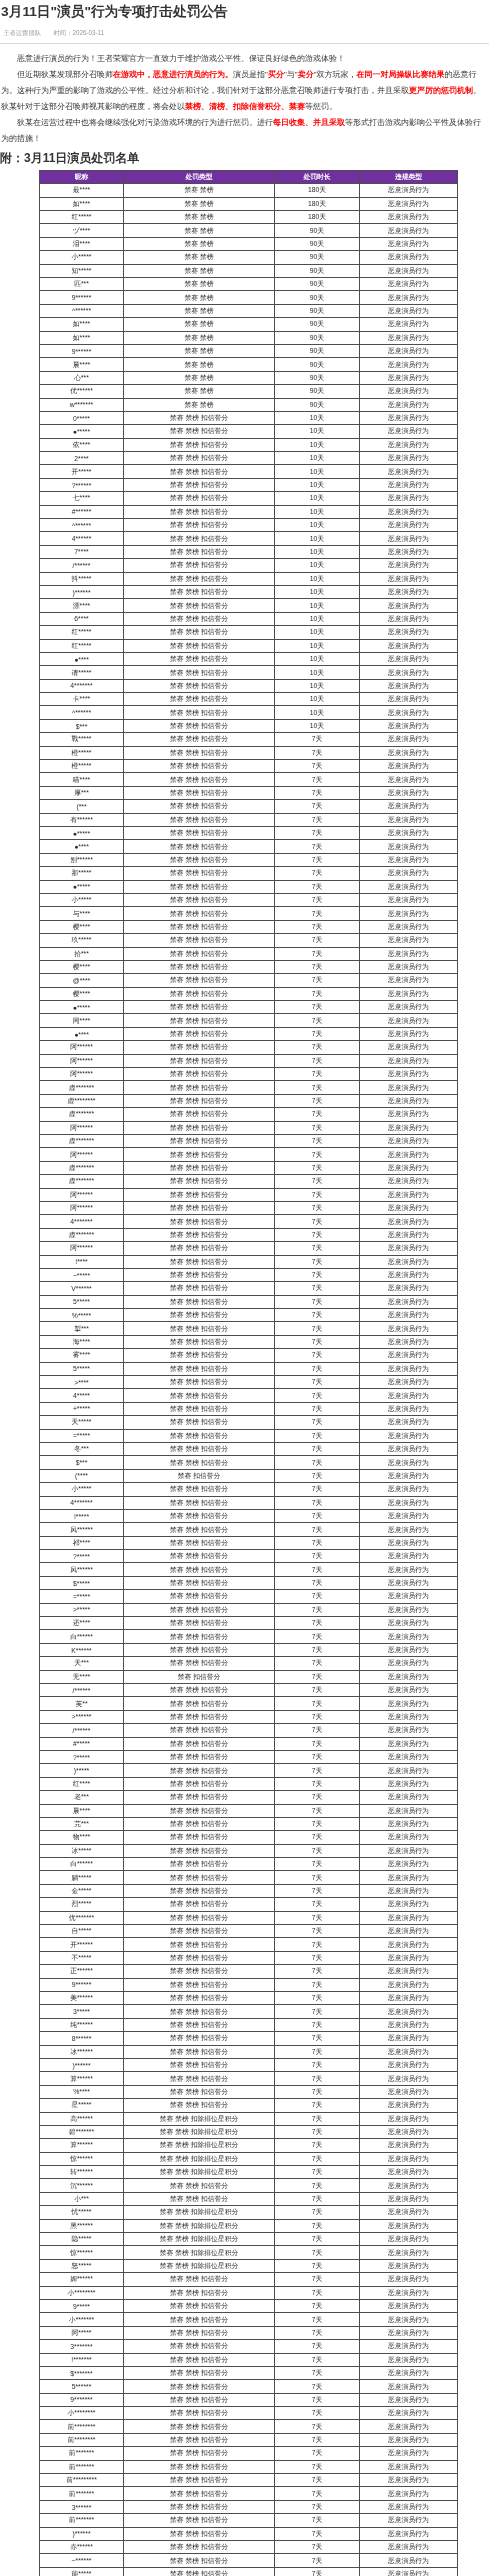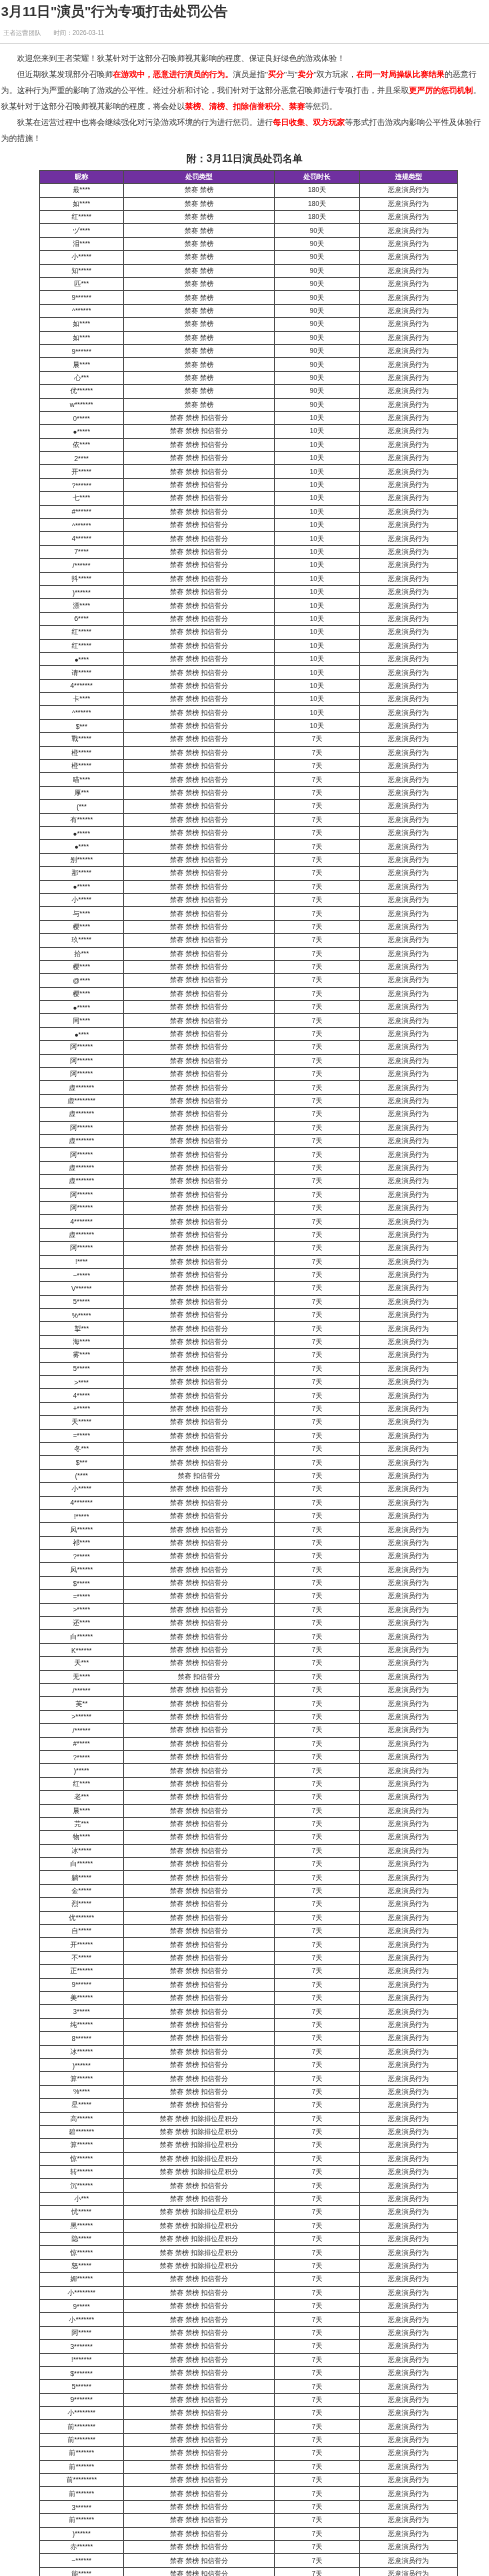--- a/index.html
+++ b/index.html
@@ -5,39 +5,39 @@
   html,body{margin:0;padding:0;background:#fff;}
   body{width:489px;font-family:"Liberation Sans","DejaVu Sans",sans-serif;color:#333;}
   .title{margin:3.2px 0 0 1.1px;font-size:13.7px;font-weight:bold;color:#333;line-height:17px;}
   .meta{margin:8.4px 0 0 3.2px;font-size:6.3px;color:#999;}
   .meta .time{margin-left:12.6px;}
   hr.divider{margin:5.3px 0 0 0;border:none;border-top:0.5px solid #d9d9d9;height:0;}
   .article{padding:6.8px 1.1px 0 1.1px;font-size:8px;line-height:16px;color:#333;}
   .article p{margin:0;}
   .article p.indent{text-indent:2em;}
   .red{color:#ff0000;font-weight:bold;}
-  .attach-heading{margin:6.3px 0 0 0;text-align:center;font-size:10px;font-weight:bold;color:#333;line-height:11.6px;}
+  .attach-heading{margin:6.3px 0 0 0;text-align:left;font-size:12px;font-weight:bold;color:#333;line-height:11.6px;}
   table.punish{border-collapse:collapse;margin:5.3px 0 14.7px 39px;table-layout:fixed;width:418px;}
   table.punish th,table.punish td{border:0.5px solid #4d4d4d;text-align:center;vertical-align:middle;
     font-size:6.8px;height:12.4px;padding:0 1.1px;overflow:hidden;white-space:nowrap;color:#2b2b2b;}
   table.punish thead th{background:#7030a0;color:#fff;font-weight:bold;border-color:#4d4d4d;}
 </style>
 </head>
 <body>
 
 <div>
   <h1 class="title">3月11日"演员"行为专项打击处罚公告</h1>
   <div class="meta">
     <span>王者运营团队</span><span class="time">时间：2026-03-11</span>
   </div>
   <hr class="divider">
   <div class="article">
-      <p class="indent"><span>欢迎您来到王者荣耀！狄某针对于这部分召唤师视其影响的程度、保证良好绿色的游戏体验！</span></p>
+      <p class="indent"><span>恶意进行演员的行为！王者荣耀官方一直致力于维护游戏公平性、保证良好绿色的游戏体验！</span></p>
       <p class="indent"><span>但近期狄某发现部分召唤师</span><span class="red">在游戏中，恶意进行演员的行为。</span><span>演员是指"</span><span class="red">买分</span><span>"与"</span><span class="red">卖分</span><span>"双方玩家，</span><span class="red">在同一对局操纵比赛结果</span><span>的恶意行为。这种行为严重的影响了游戏的公平性。经过分析和讨论，我们针对于这部分恶意召唤师进行专项打击，并且采取</span><span class="red">更严厉的惩罚机制</span><span>。狄某针对于这部分召唤师视其影响的程度，将会处以</span><span class="red">禁榜、清榜、扣除信誉积分、禁赛</span><span>等惩罚。</span></p>
-      <p class="indent"><span>狄某在运营过程中也将会继续强化对污染游戏环境的行为进行惩罚。进行</span><span class="red">每日收集、双方玩家</span><span>等形式打击游戏内影响公平性及体验行为的措施！</span></p>
+      <p class="indent"><span>狄某在运营过程中也将会继续强化对污染游戏环境的行为进行惩罚。进行</span><span class="red">每日收集、并且采取</span><span>等形式打击游戏内影响公平性及体验行为的措施！</span></p>
     </div>
   <div class="attach-heading">附：3月11日演员处罚名单</div>
   <table class="punish">
     <colgroup>
         <col style="width: 84px;">
         <col style="width: 151px;">
         <col style="width: 85px;">
         <col style="width: 98px;">
       </colgroup>
     <thead>

